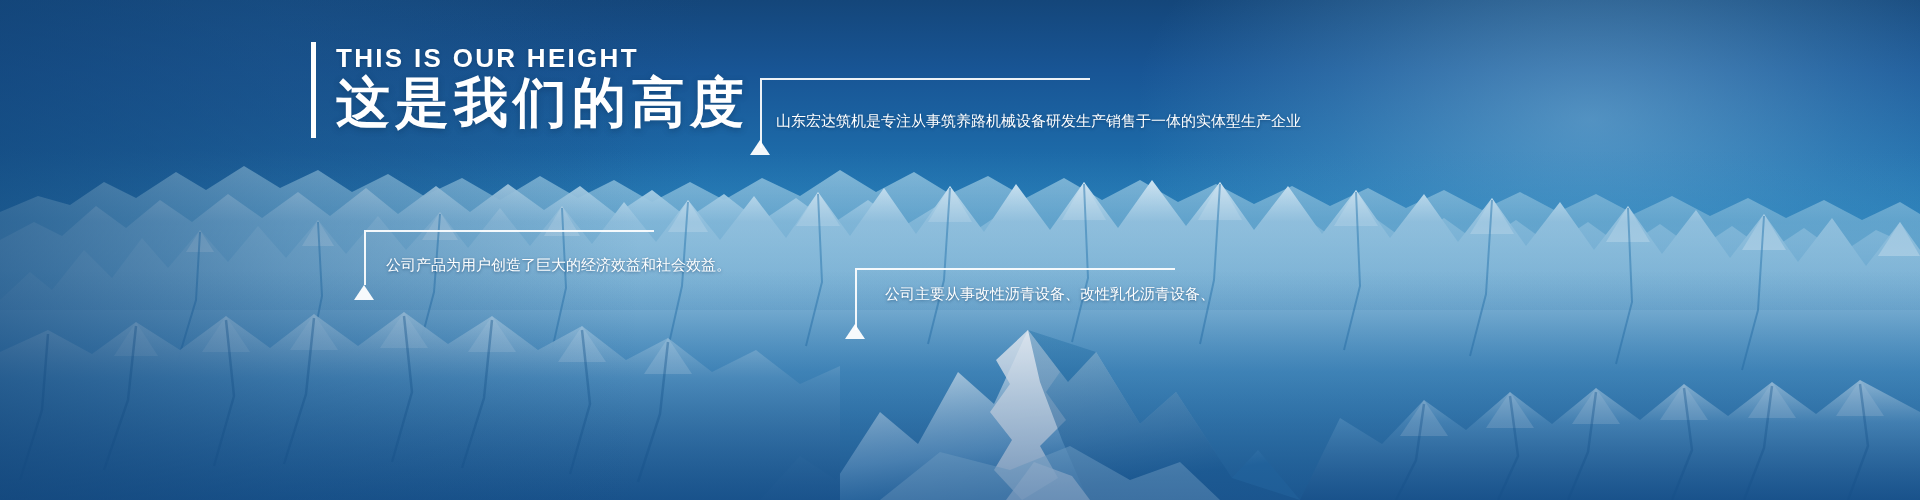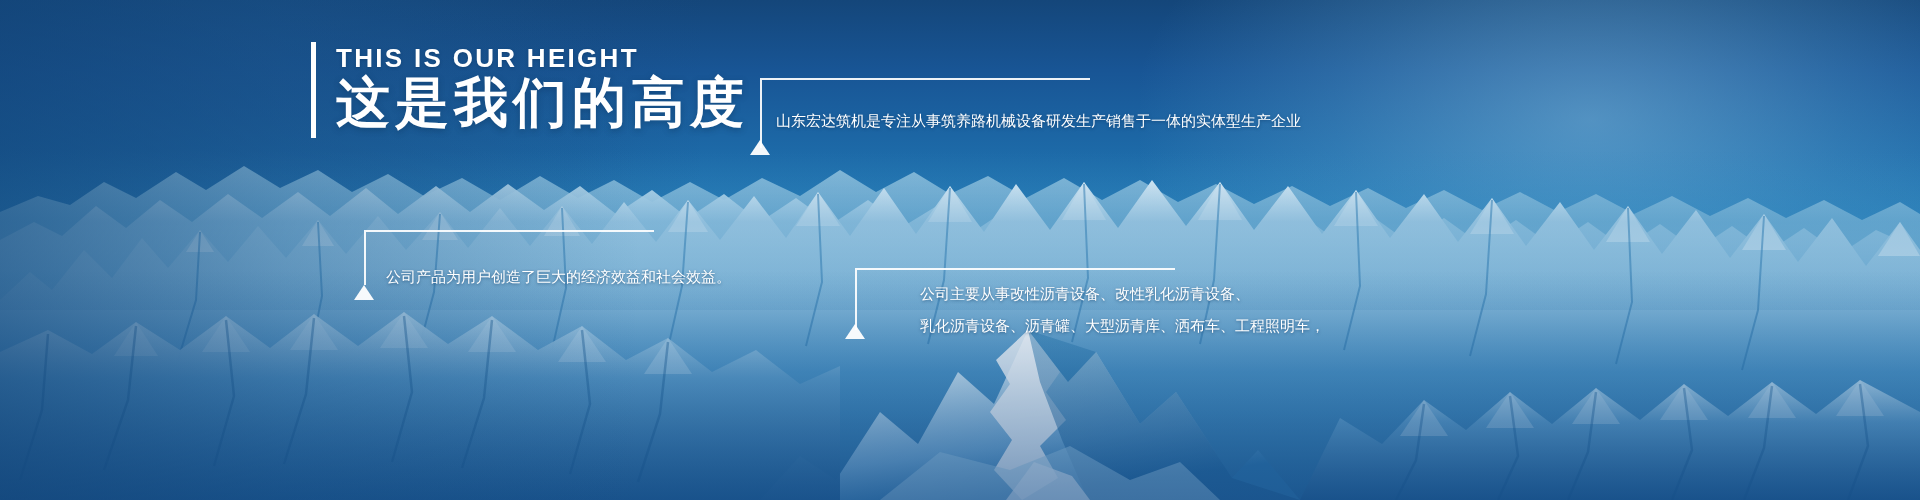--- a/index.html
+++ b/index.html
@@ -86,39 +86,40 @@
     border-right:10px solid transparent;
     border-bottom:15px solid rgba(255,255,255,.95);
   }
   .callout .lines { position:absolute; }
   .callout .line {
     color:#ffffff;
     font-size:15px;
     line-height:30px;
     white-space:nowrap;
     text-shadow:0 1px 3px rgba(10,45,85,.55);
+    text-align:center;
   }
 
   
   #callout-1 { left:760px; top:78px; }
   #callout-1 .frame { width:330px; height:70px; }
   #callout-1 .arrow { left:-10px; top:62px; }
   #callout-1 .lines { left:16px; top:28px; }
 
   
   #callout-2 { left:364px; top:230px; }
   #callout-2 .frame { width:290px; height:55px; }
   #callout-2 .arrow { left:-10px; top:55px; }
-  #callout-2 .lines { left:22px; top:32px; }
+  #callout-2 .lines { left:22px; top:20px; }
 
   
   #callout-3 { left:855px; top:268px; }
   #callout-3 .frame { width:320px; height:62px; }
   #callout-3 .arrow { left:-10px; top:56px; }
-  #callout-3 .lines { left:30px; top:10px;margin-left:35px; }
+  #callout-3 .lines { left:30px; top:10px; }
   #callout-3 .line { line-height:32px; }
 </style>
 </head>
 <body>
 
 <div id="banner">
 
   <div id="sky"></div>
   <div id="sky-glow"></div>
   <div id="sky-glow2"></div>
@@ -269,17 +270,16 @@
     <div class="lines">
       <div class="line">公司产品为用户创造了巨大的经济效益和社会效益。</div>
     </div>
   </div>
 
   <div class="callout" id="callout-3">
     <div class="frame"></div>
     <div class="arrow"></div>
     <div class="lines">
       <div class="line">公司主要从事改性沥青设备、改性乳化沥青设备、</div>
-      <div class="line">乳化沥青设备、沥青罐、大型沥青库、洒布车、工程照明车，</div>
     </div>
   </div>
 
 </div>
 
 </body></html>

